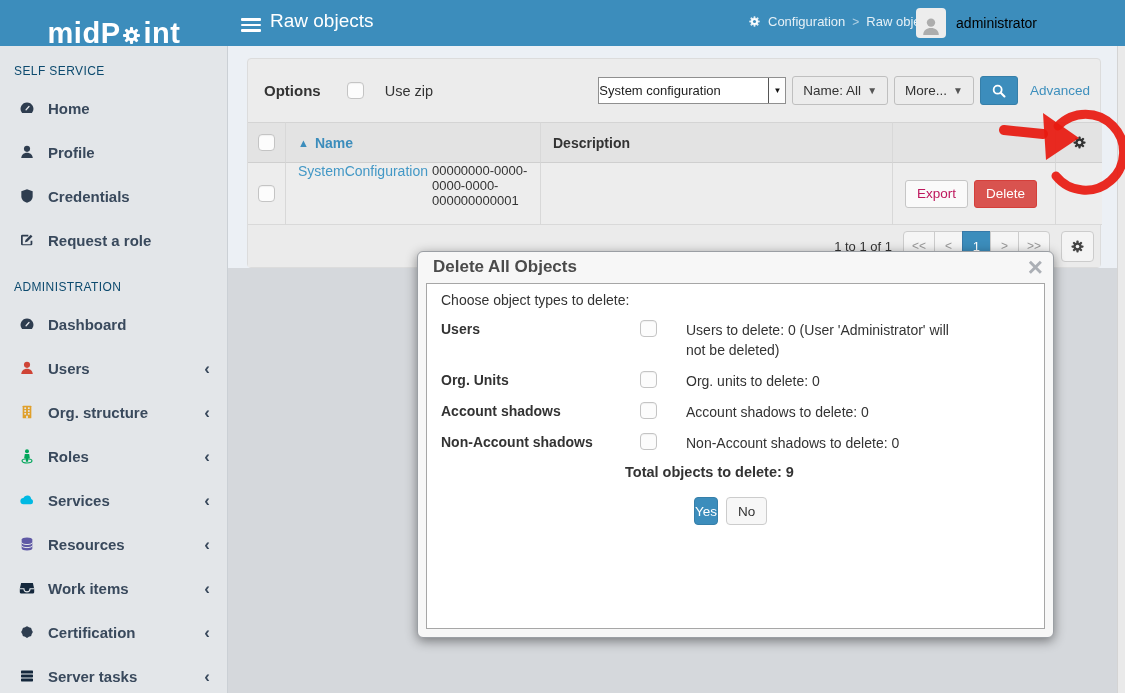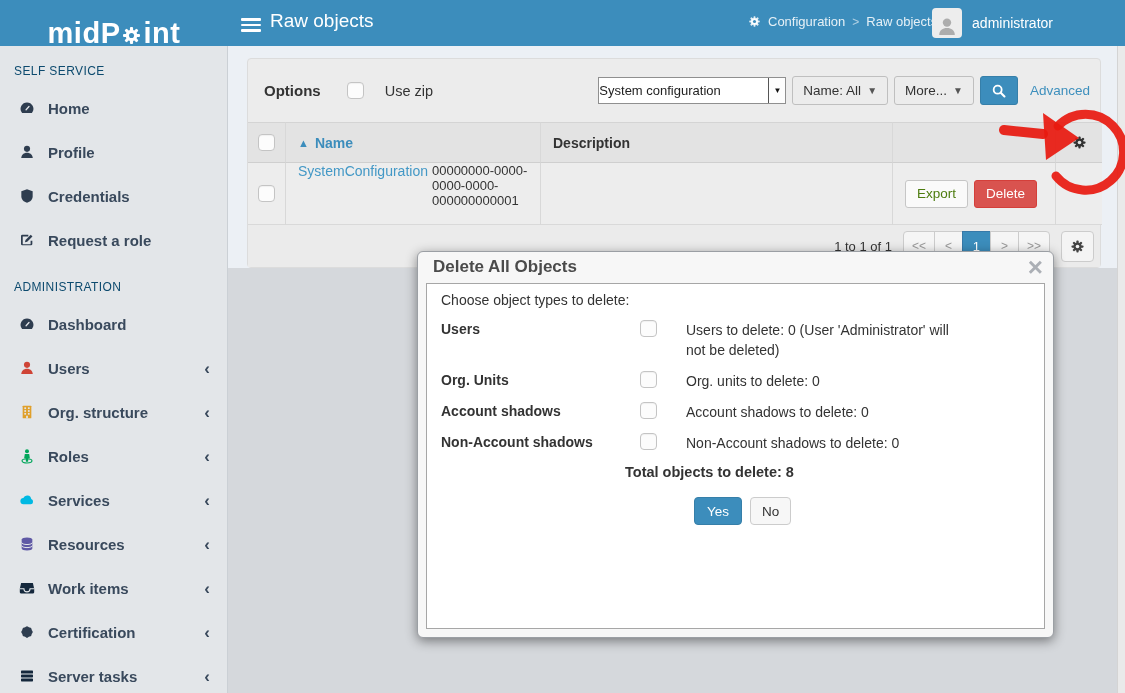--- a/index.html
+++ b/index.html
@@ -13,21 +13,21 @@
 
   
   .header { position:absolute; left:0; top:0; width:1125px; height:46px; background:#3c8dbc; z-index:5; }
   .logo { position:absolute; left:0; top:10px; width:228px; height:46px; display:flex; align-items:center; justify-content:center; color:#fff; font-weight:800; font-size:29px; letter-spacing:.5px; }
   .logo .gearwrap { margin:0 1px; position:relative; top:1px; }
   .hamburger { position:absolute; left:241px; top:15px; width:20px; }
   .hamburger span { display:block; height:2.5px; background:#fff; margin:3px 0; border-radius:1px; }
   .page-title { position:absolute; left:270px; top:10px; color:#fff; font-size:19px; font-weight:400; }
   .breadcrumb { position:absolute; left:748px; top:14px; display:flex; align-items:center; gap:7px; font-size:13px; color:rgba(255,255,255,.87); }
   .breadcrumb .sep { color:rgba(255,255,255,.6); font-size:12px; }
-  .userbox { position:absolute; right:72px; top:8px; display:flex; align-items:center; gap:10px; color:#ffffff; font-size:14px; }
+  .userbox { position:absolute; right:88px; top:8px; display:flex; align-items:center; gap:10px; color:#000000; font-size:14px; }
   .avatar { width:30px; height:30px; border-radius:4px; background:#ededed; display:flex; align-items:flex-end; justify-content:center; overflow:hidden; }
 
   
   .sidebar { position:absolute; left:0; top:46px; width:228px; height:647px; background:#e3e6e9; border-right:1px solid #cbd0d5; z-index:4; }
   .nav-label { padding:18px 14px 8px; font-size:12px; color:#0c4a6e; letter-spacing:.4px; }
   .nav-item { height:44px; display:flex; align-items:center; padding-left:19px; color:#39495c; font-weight:700; font-size:15px; cursor:pointer; }
   .nav-item .nicon { width:16px; height:16px; margin-right:13px; flex:0 0 16px; }
   .nav-item .chev { margin-left:auto; margin-right:17px; font-size:17px; font-weight:700; color:#39495c; line-height:1; }
   .c-dark{color:#2e3d4f;} .c-red{color:#cf4436;} .c-orange{color:#e0a02b;} .c-green{color:#00a65a;}
   .c-cyan{color:#00b9e3;} .c-purple{color:#5f59a5;} .c-navy{color:#15283c;}
@@ -51,21 +51,21 @@
   .th { height:41px; background:#e3e3e3; border-top:1px solid #d4d4d4; border-bottom:1px solid #cfcfcf; display:flex; align-items:center; font-size:14px; font-weight:700; }
   .td { height:62px; background:#ededed; border-bottom:1px solid #d9d9d9; display:flex; align-items:center; }
   .colb { border-right:1px solid #d8d8d8; }
   .cellpad { padding-left:12px; }
   .namehead { color:#3c8dbc; gap:6px; }
   .namehead .sort { font-size:11px; }
   .cell-center { justify-content:center; }
   .namecell { flex-direction:row; align-items:flex-start; justify-content:center; padding-left:12px; gap:4px; }
   .rowlink { color:#4398c6; font-size:14px; cursor:pointer; }
   .oid { color:#333; font-size:13px; }
-  .btn-export { height:28px; padding:0 11px; background:#fafafa; border:1px solid #c6c6c6; border-radius:3px; font-size:13.5px; color:#4d7c0f; cursor:pointer; }
+  .btn-export { height:28px; padding:0 11px; background:#fafafa; border:1px solid #c6c6c6; border-radius:3px; font-size:13.5px; color:#be185d; cursor:pointer; }
   .btn-delete { height:28px; padding:0 11px; background:#d9534f; border:1px solid #d43f3a; border-radius:3px; font-size:13.5px; color:#fff; margin-left:6px; cursor:pointer; }
   .gearhead { color:#333; }
 
   .boxfooter { height:42px; display:flex; align-items:center; justify-content:flex-end; padding-right:6px; gap:11px; background:#ebebeb; }
   .summary { font-size:13px; color:#333; }
   .pager { display:flex; }
   .pbtn { min-width:29px; height:31px; padding:0 8px; background:#f5f5f5; border:1px solid #ccc; margin-left:-1px; display:flex; align-items:center; justify-content:center; font-size:12px; color:#999; cursor:pointer; }
   .pbtn:first-child { border-radius:4px 0 0 4px; margin-left:0; }
   .pbtn:last-child { border-radius:0 4px 4px 0; }
   .pbtn.active { background:#3c8dbc; border-color:#3779a8; color:#fff; font-size:13px; }
@@ -80,21 +80,21 @@
   .modal-title { position:absolute; left:15px; top:5px; font-size:17px; font-weight:700; color:#4b4b4b; }
   .modal-close { position:absolute; right:10px; top:0px; font-size:26px; font-weight:700; color:#abafb5; cursor:pointer; line-height:1.2; }
   .modal-inner { position:absolute; left:8px; top:31px; right:8px; bottom:8px; background:#fff; border:1px solid #a6a6a6; }
   .prompt { padding:8px 0 0 14px; font-size:14px; color:#333; }
   .mrows { margin:12px 0 0 14px; display:grid; grid-template-columns:199px 46px 272px; row-gap:11px; font-size:14px; }
   .mlabel { font-weight:700; color:#333; padding-top:1px; }
   .mcheck { }
   .minfo { color:#333; line-height:20px; }
   .mtotal { margin:11px 0 0 198px; font-weight:700; font-size:14.5px; color:#333; }
   .mbtns { margin:17px 0 0 267px; display:flex; gap:8px; }
-  .btn-yes { height:28px; padding:0 12px; background:#3c8dbc; border:1px solid #367fa9; border-radius:4px; color:#fff; font-size:13.5px; cursor:pointer; }
+  .btn-yes { height:28px; padding:0 0; background:#3c8dbc; border:1px solid #367fa9; border-radius:4px; color:#fff; font-size:13.5px; cursor:pointer; }
   .btn-no { height:28px; padding:0 11px; background:#f7f7f7; border:1px solid #ccc; border-radius:4px; color:#333; font-size:13.5px; cursor:pointer; }
 
   .annotation { position:absolute; left:0; top:0; width:1125px; height:693px; z-index:60; pointer-events:none; }
 </style>
 </head>
 <body>
 
 <svg width="0" height="0" style="position:absolute" xmlns="http://www.w3.org/2000/svg" xmlns:xlink="http://www.w3.org/1999/xlink" aria-hidden="true">
   <defs>
     <mask id="gearhole">
@@ -400,21 +400,21 @@
       <span class="minfo">Org. units to delete: 0</span>
 
       <span class="mlabel">Account shadows</span>
       <span class="mcheck"><span class="cbox"></span></span>
       <span class="minfo">Account shadows to delete: 0</span>
 
       <span class="mlabel">Non-Account shadows</span>
       <span class="mcheck"><span class="cbox"></span></span>
       <span class="minfo">Non-Account shadows to delete: 0</span>
     </div>
-    <div class="mtotal">Total objects to delete: 8</div>
+    <div class="mtotal">Total objects to delete: 9</div>
     <div class="mbtns">
       <button class="btn-yes">Yes</button>
       <button class="btn-no">No</button>
     </div>
   </div>
 </div>
 
 <svg class="annotation" xmlns="http://www.w3.org/2000/svg">
   <path d="M1056 176 A38 38 0 1 0 1058 126" fill="none" stroke="#e8190f" stroke-width="9" stroke-linecap="round" opacity=".92"></path>
   <line x1="1004" y1="130" x2="1043" y2="134" stroke="#e8190f" stroke-width="10" stroke-linecap="round" opacity=".92"></line>

